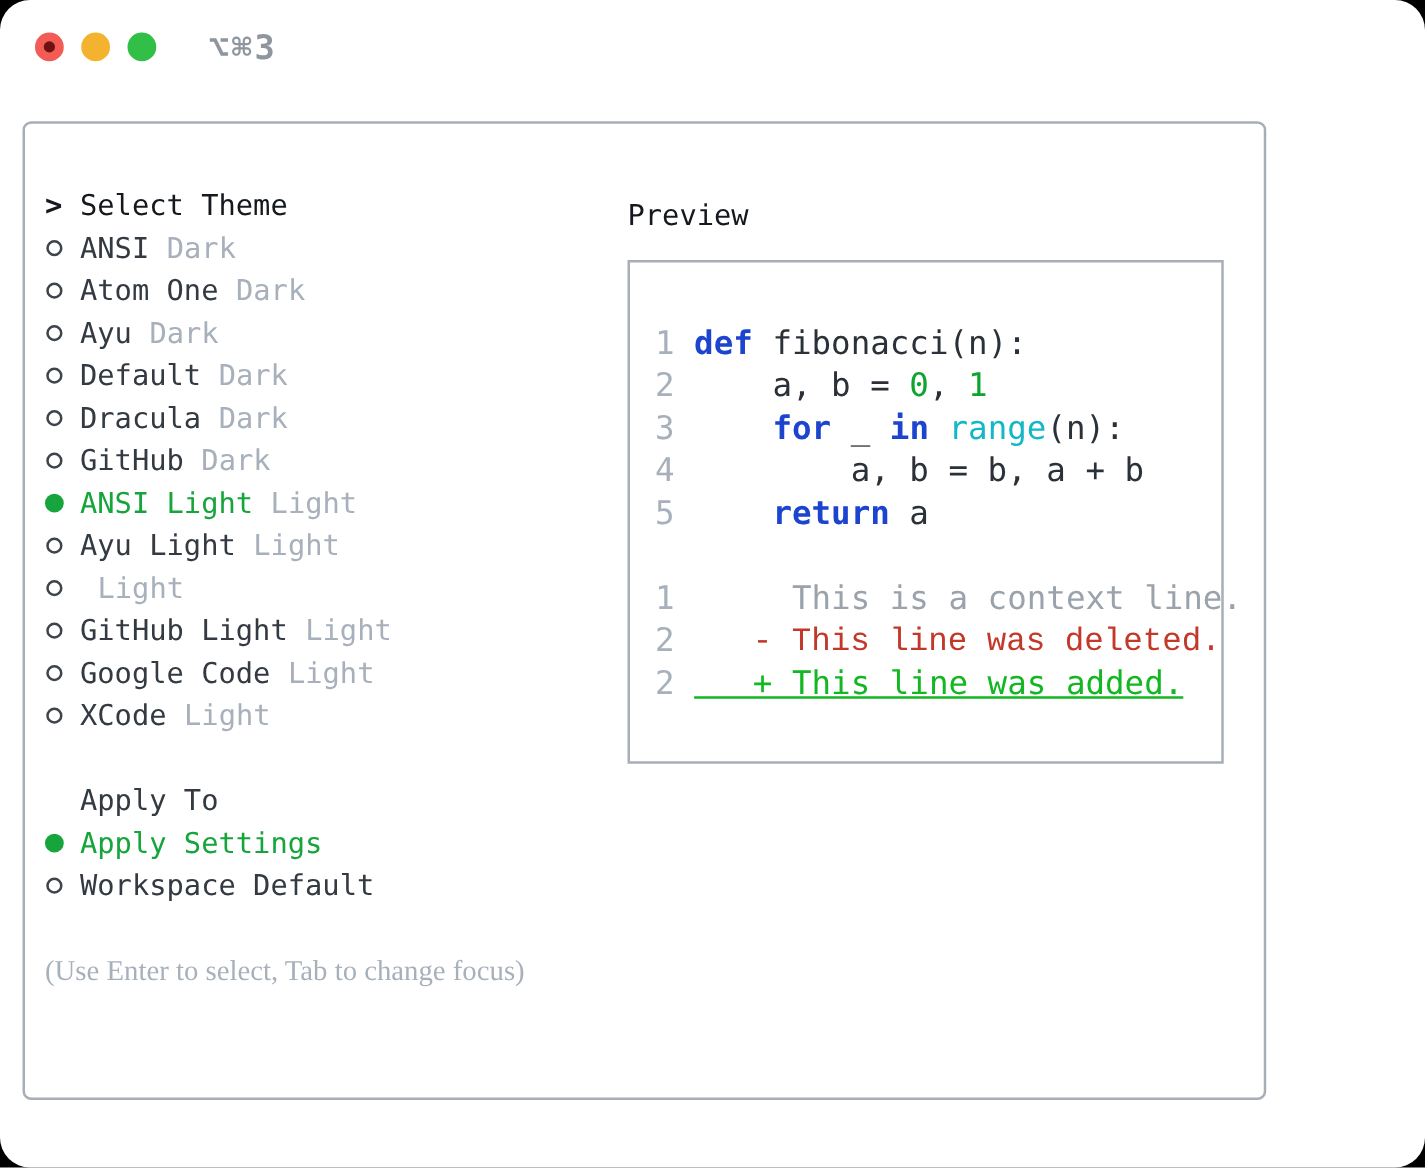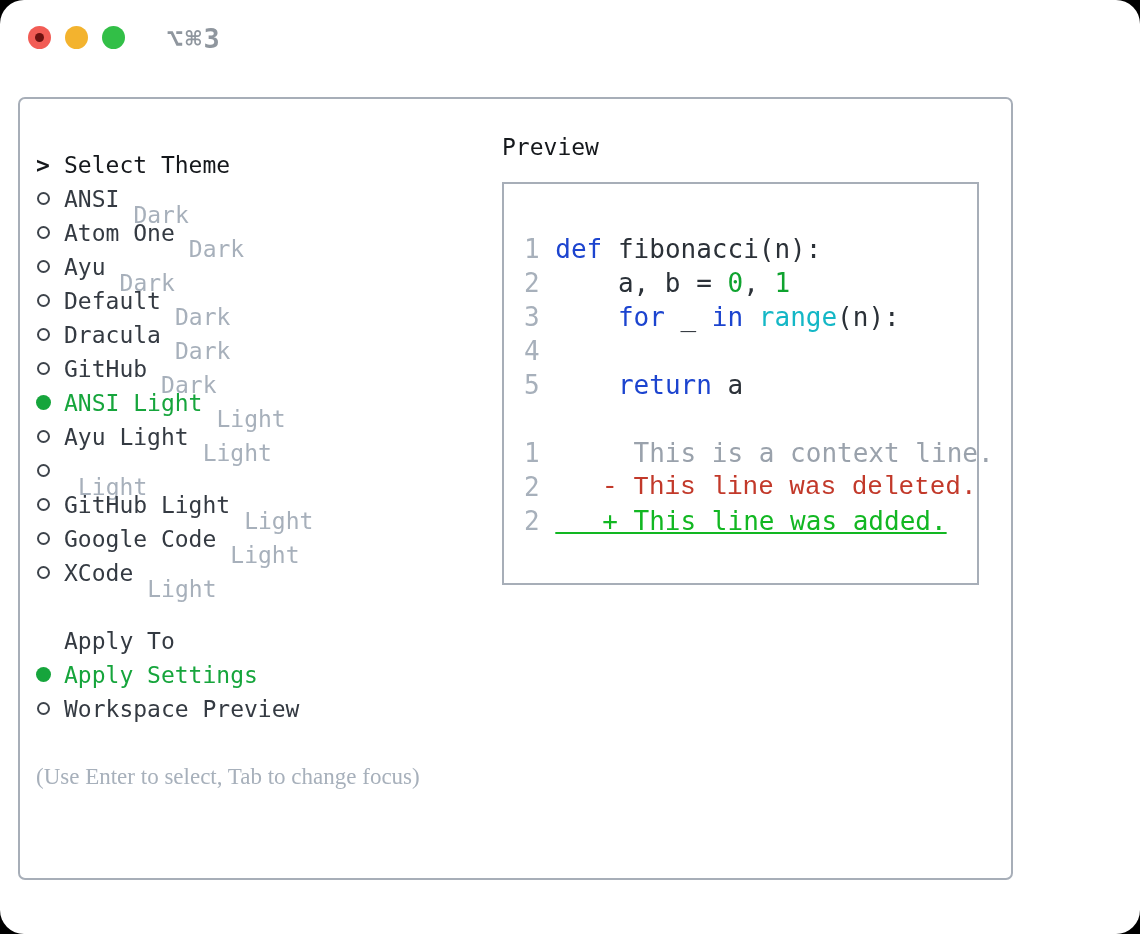--- a/index.html
+++ b/index.html
@@ -32,46 +32,46 @@
   .shortcut{
     position:absolute;left:167px;top:23px;font-size:27px;font-weight:bold;
     color:#8f969e;letter-spacing:2px;white-space:pre;
   }
   
   .panel{
     position:absolute;left:18px;top:97px;width:995px;height:783px;
     border:2px solid var(--panel-border);border-radius:7px;background:#fff;box-sizing:border-box;
   }
   .left-col{position:absolute;left:16px;top:49px;}
-  .right-col{position:absolute;left:482px;top:31px;}
+  .right-col{position:absolute;left:482px;top:57px;}
 
   .list-row{display:flex;height:34px;line-height:34px;font-size:23px;white-space:pre;align-items:stretch;}
   .bullet-cell{width:28px;position:relative;flex:none;}
   .prompt{font-weight:bold;color:var(--title-dark);}
   .title{font-weight:normal;color:var(--title-dark);}
   .radio{position:absolute;left:1px;top:10px;width:9px;height:9px;border:2.5px solid #3e444c;border-radius:50%;}
   .radio.selected{width:15px;height:15px;border:none;background:var(--accent-green);top:9px;left:0;}
   .item-name{color:var(--text-dark);}
   .item-name.selected{color:var(--accent-green);}
-  .variant{color:var(--muted);margin-left:14px;margin-top:16px;}
+  .variant{color:var(--muted);margin-left:14px;}
   .opt-label{color:var(--text-dark);text-align:center;}
   .opt-label.selected{color:var(--accent-green);}
   .spacer-line{height:34px;}
   .help-text{
     font-size:23px;line-height:34px;color:var(--muted);max-width:440px;white-space:normal;font-family:Liberation Serif, serif;
   }
   
   .preview-box{
     margin-top:18px;width:477px;height:403px;border:2px solid var(--panel-border);
     box-sizing:border-box;padding:48px 10px 0 20px;background:#fff;
   }
   .code-row{display:flex;height:34px;line-height:34px;font-size:26px;white-space:pre;}
   .gutter{width:2ch;flex:none;color:var(--muted);}
   .tok-plain{color:#2b3138;}
-  .tok-keyword{color:var(--keyword-blue);}
+  .tok-keyword{color:var(--keyword-blue);font-weight:bold;}
   .tok-builtin{color:var(--builtin-cyan);}
   .tok-number{color:var(--number-green);}
   .diff-context{color:#9aa2ac;}
   .diff-deleted{color:var(--deleted-red);font-family:Liberation Mono, monospace;}
   .diff-added{color:var(--added-green);text-decoration:underline;}
 </style>
 </head>
 <body>
 
 <div class="window">
@@ -110,39 +110,39 @@
 
       <div class="spacer-line"></div>
 
       <div class="list-row">
         <span class="bullet-cell"></span>
         <span class="opt-label">Apply To</span>
       </div>
 
       <div id="apply-list">
           <div class="list-row"><span class="bullet-cell"><span class="radio selected"></span></span><span class="opt-label selected">Apply Settings</span></div>
-          <div class="list-row"><span class="bullet-cell"><span class="radio"></span></span><span class="opt-label">Workspace Preview</span></div>
+          <div class="list-row"><span class="bullet-cell"><span class="radio"></span></span><span class="opt-label">Workspace Default</span></div>
         </div>
 
       <div class="spacer-line"></div>
 
       <div class="help-text">(Use Enter to select, Tab to change focus)</div>
     </div>
 
     <div class="right-col">
       <div class="list-row">
         <span class="title">Preview</span>
       </div>
 
       <div class="preview-box">
         <div id="code-lines">
             <div class="code-row"><span class="gutter">1</span><span class="tok-keyword">def</span><span class="tok-plain"> fibonacci(n):</span></div>
             <div class="code-row"><span class="gutter">2</span><span class="tok-plain">    a, b = </span><span class="tok-number">0</span><span class="tok-plain">, </span><span class="tok-number">1</span></div>
             <div class="code-row"><span class="gutter">3</span><span class="tok-plain">    </span><span class="tok-keyword">for</span><span class="tok-plain"> _ </span><span class="tok-keyword">in</span><span class="tok-plain"> </span><span class="tok-builtin">range</span><span class="tok-plain">(n):</span></div>
-            <div class="code-row"><span class="gutter">4</span></div>
+            <div class="code-row"><span class="gutter">4</span><span class="tok-plain">        a, b = b, a + b</span></div>
             <div class="code-row"><span class="gutter">5</span><span class="tok-plain">    </span><span class="tok-keyword">return</span><span class="tok-plain"> a</span></div>
           </div>
         <div class="spacer-line"></div>
         <div id="diff-lines">
             <div class="code-row"><span class="gutter">1</span><span class="diff-context">     This is a context line.</span></div>
             <div class="code-row"><span class="gutter">2</span><span class="diff-deleted">   - This line was deleted.</span></div>
             <div class="code-row"><span class="gutter">2</span><span class="diff-added">   + This line was added.</span></div>
           </div>
       </div>
     </div>

